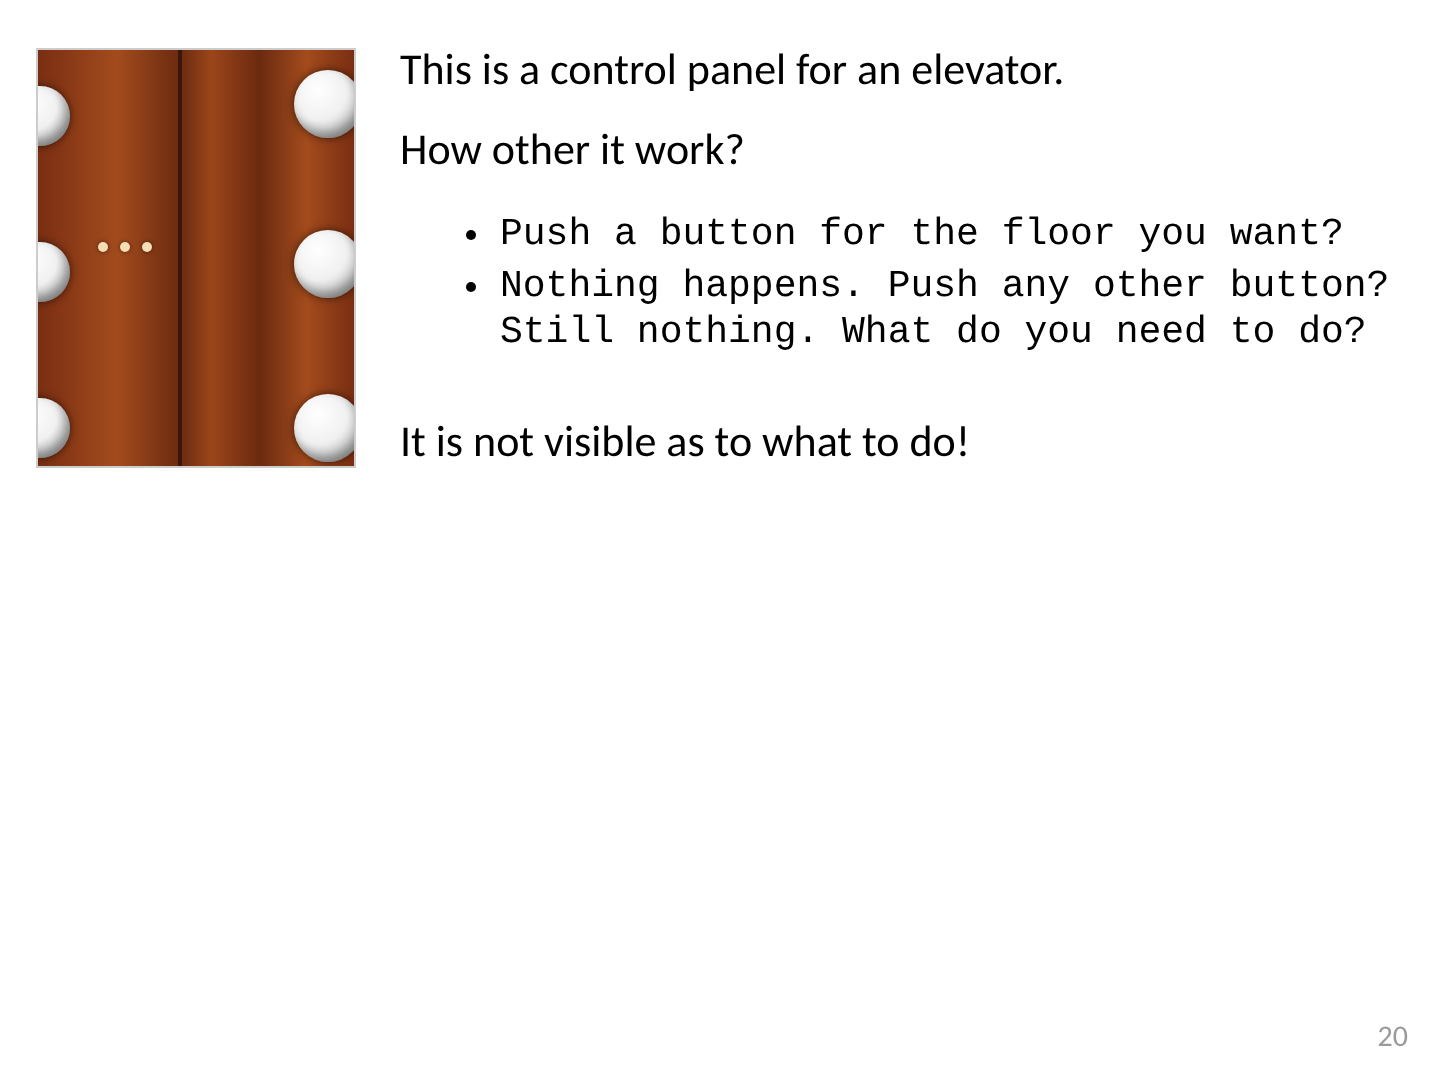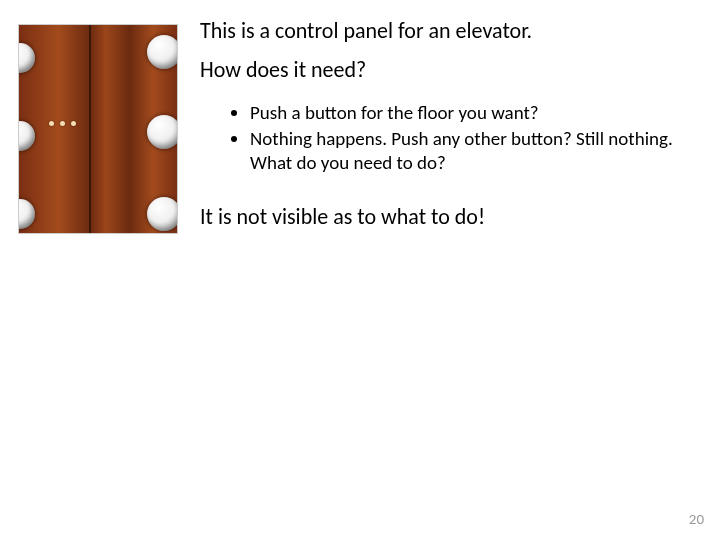--- a/index.html
+++ b/index.html
@@ -1,26 +1,26 @@
 <!DOCTYPE html>
 <html><head>
 <meta charset="utf-8">
 <style>
   * { margin: 0; padding: 0; box-sizing: border-box; }
   html, body { width: 720px; height: 540px; font-family: Calibri, "Segoe UI", Arial, sans-serif; background: #fff; color: #000; }
   .slide { position: relative; width: 720px; height: 540px; }
   .titlebar { width: 100%; height: 68px; background: #262626; display: flex; align-items: center; padding-left: 14px; }
   .title { color: #fff; font-size: 30px; font-weight: 400; }
-  .content-row { display: flex; padding: 18px 18px 0 18px; }
+  .content-row { display: flex; padding: 18px 18px 0 18px; align-items: flex-end; }
   .image-col { width: 162px; padding-top: 6px; }
   .text-col { flex: 1; padding-left: 20px; }
   .para { font-size: 22px; margin-bottom: 12px; line-height: 1.2; }
   .para2 { font-size: 22px; margin-bottom: 18px; }
   .bullets { list-style: disc; padding-left: 50px; margin-bottom: 28px; }
-  .bullets li { font-size: 19px; line-height: 1.25; margin-bottom: 2px; }
+  .bullets li { font-size: 19px; line-height: 1.25; margin-bottom: 2px; font-family: Liberation Mono, monospace; }
   .closing { font-size: 22px; }
   .pagenum { position: absolute; right: 16px; bottom: 12px; font-size: 15px; color: #9a9a9a; }
   
   .panel-img { width: 160px; height: 210px; position: relative; overflow: hidden; border: 1px solid #ccc; }
   .panel-bg { position:absolute; inset:0; background: linear-gradient(90deg,#7a2e12 0%,#a34b1d 25%,#6b2a10 45%,#9c451a 55%,#6b2a10 70%,#a34b1d 85%,#7a2e12 100%); }
   .seam { position:absolute; top:0; bottom:0; width:2px; background: rgba(0,0,0,0.45); }
   .seam.s1 { left: 70px; }
   .btn { position:absolute; border-radius:50%; background: radial-gradient(circle at 35% 30%, #ffffff 0%, #f0f0f0 45%, #bdbdbd 75%, #8a8a8a 100%); box-shadow: inset -2px -3px 5px rgba(0,0,0,0.3), 0 0 4px rgba(0,0,0,0.6); }
   .bL1 { width:30px; height:30px; left:-14px; top:18px; }
   .bL2 { width:30px; height:30px; left:-14px; top:96px; }
@@ -52,21 +52,21 @@
         <div class="dots">
           <div class="dot"></div>
           <div class="dot"></div>
           <div class="dot"></div>
         </div>
       </div>
     </div>
 
     <div class="text-col">
       <p class="para">This is a control panel for an elevator.</p>
-      <p class="para2">How does it need?</p>
+      <p class="para2">How other it work?</p>
       <ul class="bullets">
         <li>Push a button for the floor you want?</li>
         <li>Nothing happens. Push any other button? Still nothing. What do you need to do?</li>
       </ul>
       <p class="closing">It is not visible as to what to do!</p>
     </div>
 
   </div>
 
   <div class="pagenum">20</div>

